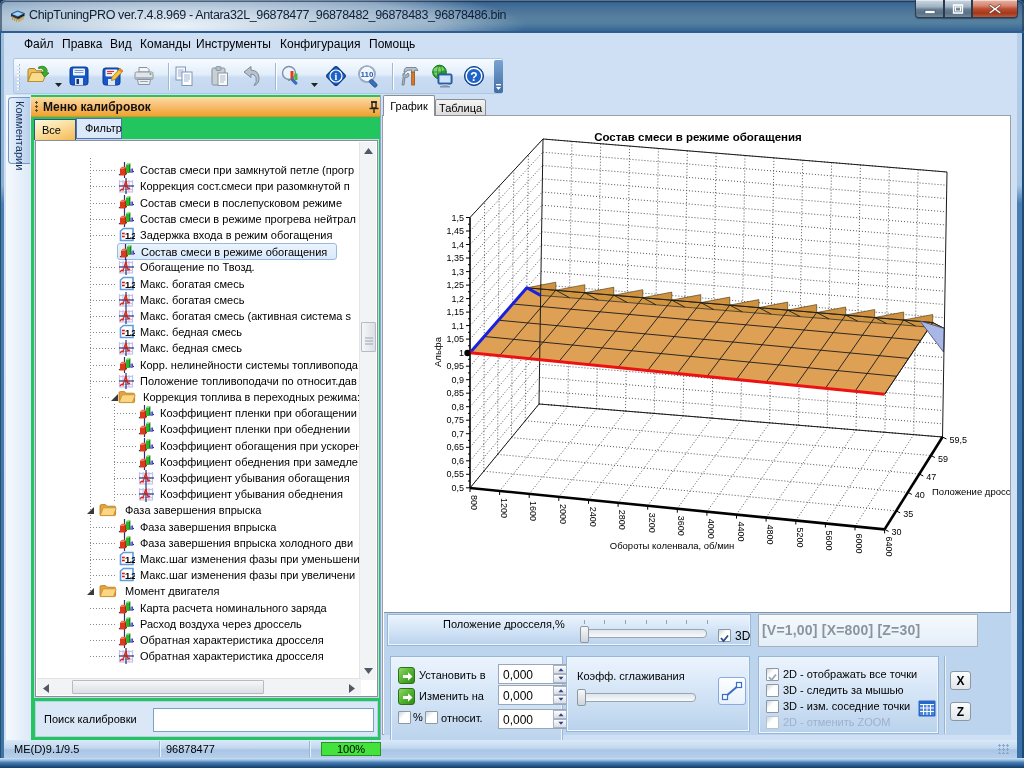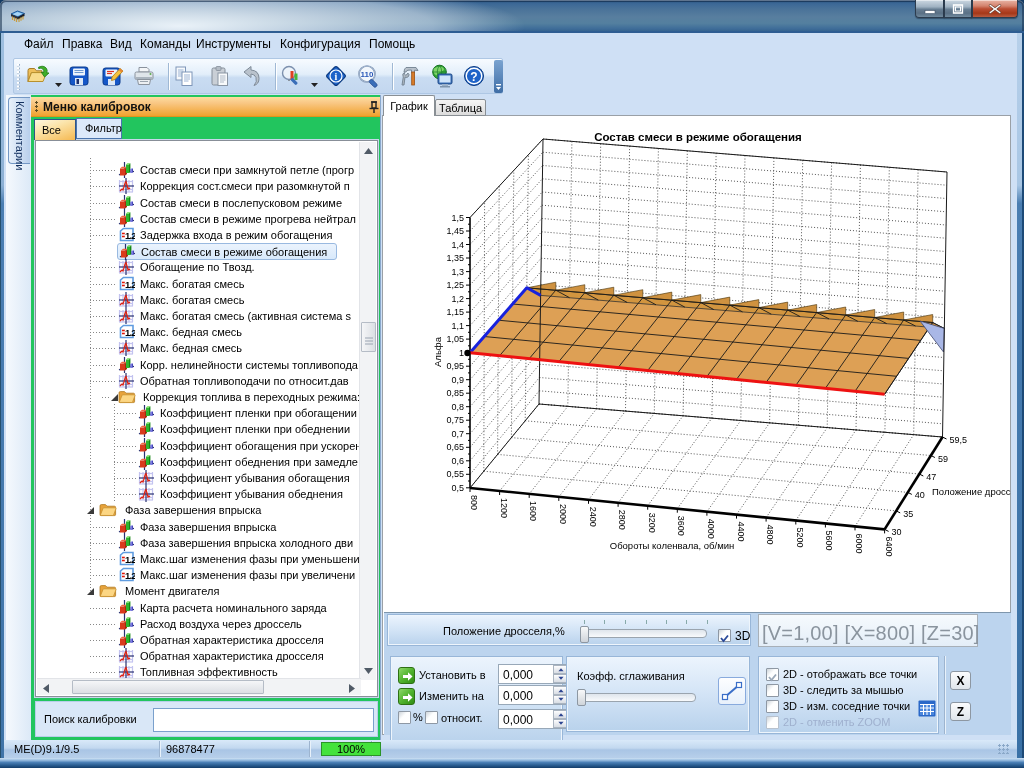--- a/index.html
+++ b/index.html
@@ -97,20 +97,21 @@
         <polygon points="10,9 16.5,5.5 16.5,8 10,11.5" fill="#1c1e26"></polygon>
         <g stroke="#c89c3c" stroke-width="1.2">
           <line x1="4.5" y1="8.5" x2="4.5" y2="12"></line>
           <line x1="6.5" y1="9.5" x2="6.5" y2="13"></line>
           <line x1="8.5" y1="10.3" x2="8.5" y2="14"></line>
           <line x1="11" y1="10.5" x2="11" y2="14"></line>
           <line x1="13" y1="9.3" x2="13" y2="12.8"></line>
           <line x1="15" y1="8.2" x2="15" y2="11.6"></line>
         </g>
       </svg>
+ <span class="cap">ChipTuningPRO ver.7.4.8.969 - Antara32L_96878477_96878482_96878483_96878486.bin</span>
  <div id="wbtns">
   <div class="wb min">
           <svg width="12" height="9" viewBox="0 0 12 9">
             <rect x="1" y="6" width="10" height="3" fill="#fff" stroke="#405064" stroke-width=".6"></rect>
           </svg>
         </div>
   <div class="wb max">
           <svg width="11" height="10" viewBox="0 0 11 10">
             <rect x="1" y="1" width="9" height="8" fill="none" stroke="#fff" stroke-width="1.6"></rect>
             <rect x="3" y="3" width="5" height="4" fill="none" stroke="#fff" stroke-width="1"></rect>
@@ -522,21 +523,21 @@
                   <line x1="14.5" y1="2" x2="14.5" y2="14"></line>
                   <line x1="1" y1="3.5" x2="15" y2="3.5"></line>
                   <line x1="1" y1="11.5" x2="15" y2="11.5"></line>
                   <line x1="1" y1="14" x2="15" y2="14"></line>
                 </g>
                 <line x1="8" y1="0" x2="8" y2="16" stroke="#283070" stroke-width="1.2"></line>
                 <line x1="1" y1="8" x2="16" y2="8" stroke="#283070" stroke-width="1.2"></line>
                 <polyline points="2,13 4,11 5,12 6,9 7,5 8,3.5 9,7 10,11 11,10 12,11" fill="none" stroke="#e02010" stroke-width="1.2"></polyline>
               </svg>
             </span>
-            <span class="tt" style="left:103px">Обратная топливоподачи по относит.дав</span>
+            <span class="tt" style="left:103px">Положение топливоподачи по относит.дав</span>
           </div>
 <div class="trow" style="top:247.0px">
             <span class="hdot" style="left:65px;top:8px;width:8px"></span>
             <span style="position:absolute;left:73px;top:4px">
               <svg class="ta" width="9" height="9" viewBox="0 0 9 9">
                 <polygon points="8,1 8,8 1,8" fill="#3a3a3a"></polygon>
               </svg>
             </span>
             <span style="position:absolute;left:81px;top:1px">
               <svg class="ti" width="18" height="14" viewBox="0 0 18 14">
@@ -830,40 +831,20 @@
                   <line x1="1" y1="3.5" x2="15" y2="3.5"></line>
                   <line x1="1" y1="11.5" x2="15" y2="11.5"></line>
                   <line x1="1" y1="14" x2="15" y2="14"></line>
                 </g>
                 <line x1="8" y1="0" x2="8" y2="16" stroke="#283070" stroke-width="1.2"></line>
                 <line x1="1" y1="8" x2="16" y2="8" stroke="#283070" stroke-width="1.2"></line>
                 <polyline points="2,13 4,11 5,12 6,9 7,5 8,3.5 9,7 10,11 11,10 12,11" fill="none" stroke="#e02010" stroke-width="1.2"></polyline>
               </svg>
             </span>
             <span class="tt" style="left:103px">Обратная характеристика дросселя</span>
-          </div>
-<div class="trow" style="top:522.4px">
-            <span class="hdot" style="left:53px;top:8px;width:26px"></span>
-            <span style="position:absolute;left:81px;top:0px">
-              <svg class="ti" width="17" height="16" viewBox="0 0 17 16">
-                <g stroke="#c3c3ef" stroke-width="1.2">
-                  <line x1="1.5" y1="2" x2="1.5" y2="14"></line>
-                  <line x1="5" y1="2" x2="5" y2="14"></line>
-                  <line x1="11" y1="2" x2="11" y2="14"></line>
-                  <line x1="14.5" y1="2" x2="14.5" y2="14"></line>
-                  <line x1="1" y1="3.5" x2="15" y2="3.5"></line>
-                  <line x1="1" y1="11.5" x2="15" y2="11.5"></line>
-                  <line x1="1" y1="14" x2="15" y2="14"></line>
-                </g>
-                <line x1="8" y1="0" x2="8" y2="16" stroke="#283070" stroke-width="1.2"></line>
-                <line x1="1" y1="8" x2="16" y2="8" stroke="#283070" stroke-width="1.2"></line>
-                <polyline points="2,13 4,11 5,12 6,9 7,5 8,3.5 9,7 10,11 11,10 12,11" fill="none" stroke="#e02010" stroke-width="1.2"></polyline>
-              </svg>
-            </span>
-            <span class="tt" style="left:103px">Топливная эффективность</span>
           </div>
   </div>
   <div id="vscroll">
     <svg class="abs" style="left:4px;top:6px" width="9" height="6" viewBox="0 0 9 6">
             <polygon points="4.5,0 9,6 0,6" fill="#505a66"></polygon>
           </svg>
     <div id="vthumb">
             <svg class="abs" style="left:3px;top:14px" width="8" height="9" viewBox="0 0 8 9">
               <g stroke="#9aa4b2" stroke-width="1">
                 <line x1="0" y1="1" x2="8" y2="1"></line>
@@ -892,21 +873,21 @@
  </div>
 </div>
 
 <div id="rpanel">
  <div class="rtab" id="rtab1">График</div>
  <div class="rtab" id="rtab2">Таблица</div>
  <div id="rcontent">
 
  <div id="ctrlarea">
   <div class="gpanel" style="left:3px;top:1px;width:364px;height:32px">
-<span class="glabel" style="left:55px;top:10px">Положение дросселя,%</span>
+<span class="glabel" style="left:55px;top:3px">Положение дросселя,%</span>
 <div class="abs" style="left:196px;top:5px;width:1px;height:4px;background:#8aa">
 </div>
 <div class="abs" style="left:216px;top:5px;width:1px;height:4px;background:#8aa">
 </div>
 <div class="abs" style="left:237px;top:5px;width:1px;height:4px;background:#8aa">
 </div>
 <div class="abs" style="left:258px;top:5px;width:1px;height:4px;background:#8aa">
 </div>
 <div class="abs" style="left:278px;top:5px;width:1px;height:4px;background:#8aa">
 </div>
@@ -915,21 +896,21 @@
 <div class="abs" style="left:319px;top:5px;width:1px;height:4px;background:#8aa">
 </div>
 <div class="slider-track" style="left:192px;top:14px;width:127px"></div>
 <div class="slider-thumb" style="left:192px;top:11px"></div>
 <div class="cb" style="left:330px;top:14px"><svg width="11" height="11" viewBox="0 0 11 11">
                 <path d="M2 5 L4.5 8 L9 2.5" fill="none" stroke="#2a4a9a" stroke-width="1.8"></path>
               </svg></div>
 <span class="cbtext" style="left:347px;top:14px;font-size:12px">3D</span>
 </div>
 <div class="abs" style="left:374px;top:1px;width:220px;height:33px;background:linear-gradient(180deg,#f6fafd,#e4eef8);border:1px solid #a8b0b8"></div>
-<span class="abs" style="left:378px;top:9px;font-size:20px;font-weight:normal;color:#8a949e;letter-spacing:.2px">[V=1,00] [X=800] [Z=30]</span>
+<span class="abs" style="left:378px;top:9px;font-size:14px;font-weight:bold;color:#8a949e;letter-spacing:.2px">[V=1,00] [X=800] [Z=30]</span>
 <div class="gpanel" style="left:6px;top:43px;width:173px;height:88px">
 <div class="greenbtn" style="left:7px;top:10px">
               <svg width="13" height="13" viewBox="0 0 13 13">
                 <path d="M2 5 L7 5 L7 2.2 L11.5 6.5 L7 10.8 L7 8 L2 8 Z" fill="#fff"></path>
               </svg>
             </div>
 <div class="greenbtn" style="left:7px;top:31px">
               <svg width="13" height="13" viewBox="0 0 13 13">
                 <path d="M2 5 L7 5 L7 2.2 L11.5 6.5 L7 10.8 L7 8 L2 8 Z" fill="#fff"></path>
               </svg>

